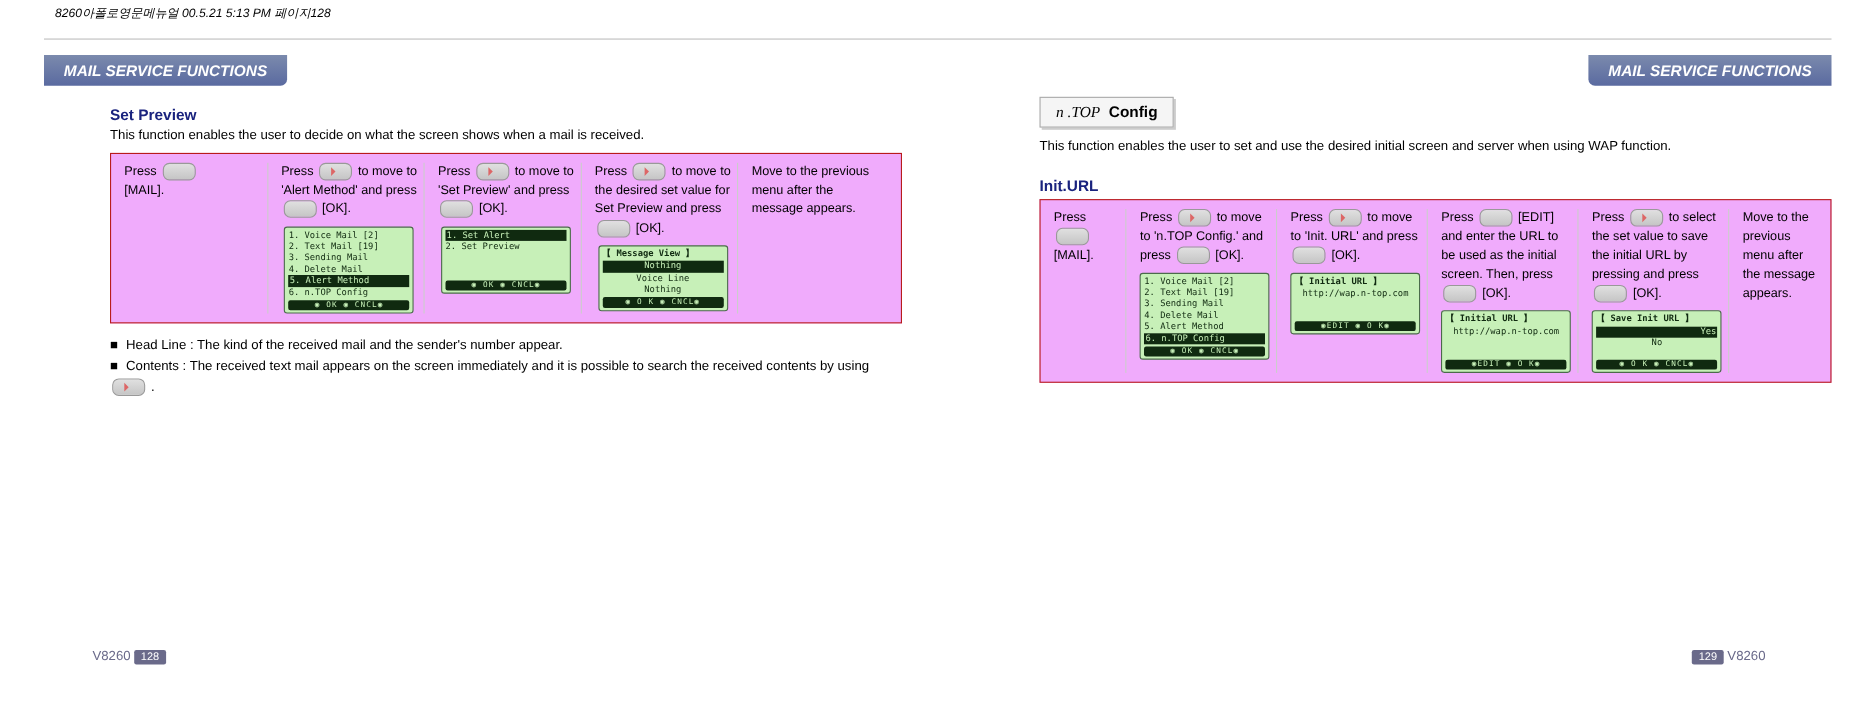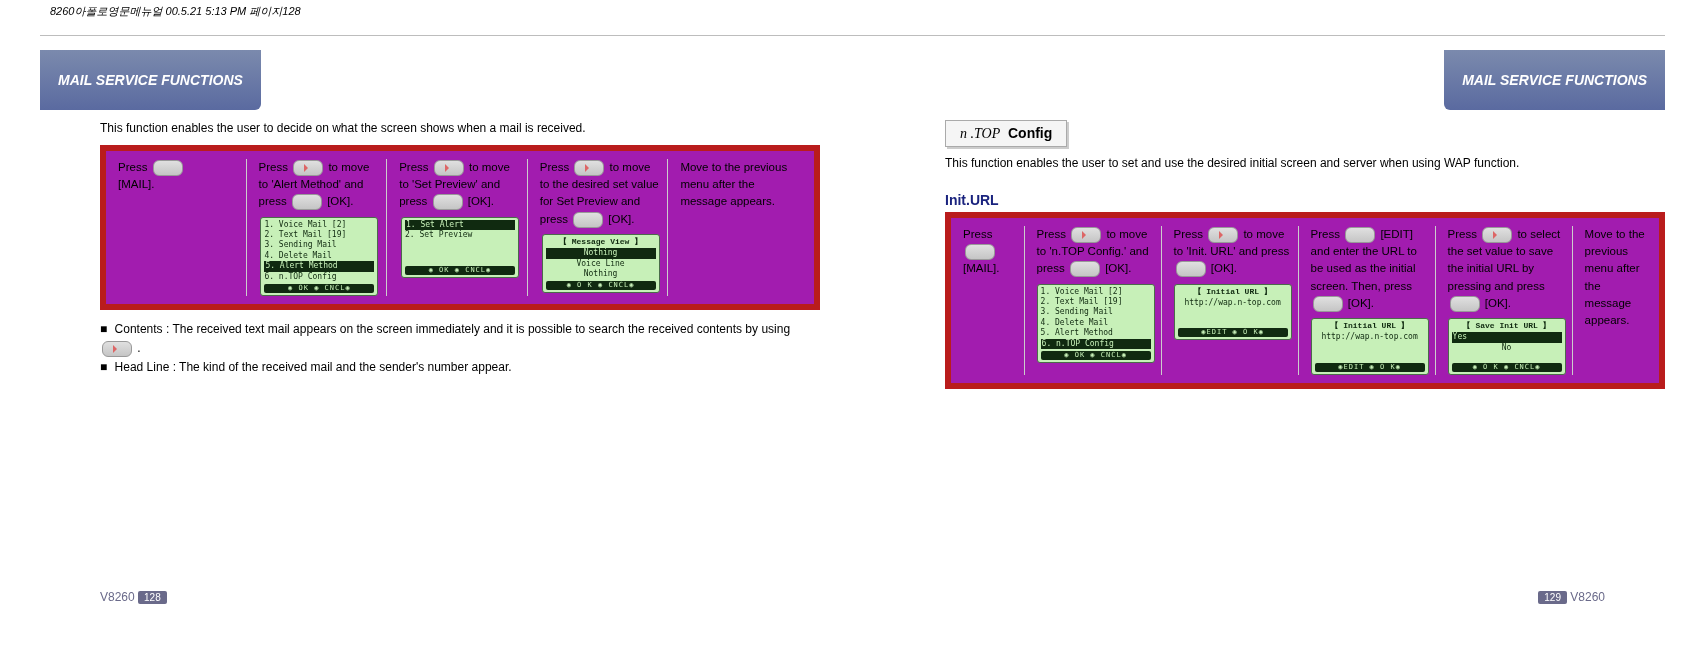--- a/index.html
+++ b/index.html
@@ -34,45 +34,45 @@
     height: 560px;
   }
   .left-page { left: 40px; }
   .right-page { right: 40px; }
   .tab {
     display: inline-block;
     background: linear-gradient(#7b8aad,#5a6aa0);
     color: #fff;
     font-style: italic;
     font-weight: bold;
-    padding: 22px 18px;
+    padding: 6px 18px;
     border-radius: 0 0 6px 0;
     font-size: 14px;
     margin-bottom: 10px;
   }
   .tab.right { float: right; border-radius: 0 0 0 6px; }
   .section-title {
     color: #1a237e;
     font-weight: bold;
     font-size: 14px;
     margin: 8px 0 2px 60px;
   }
   .blue { color: #1a237e; }
   .body-text {
     margin: 0 0 8px 60px;
     max-width: 700px;
     line-height: 1.4;
   }
   .steps-box {
     margin: 4px 0 10px 60px;
-    border: 6px solid #b91c1c;
+    border: 1px solid #b91c1c;
     padding: 8px 6px;
     display: flex;
     gap: 6px;
-    background: #a21caf;
+    background: #f0abfc;
     flex-wrap: nowrap;
   }
   .step {
     border-right: 1px solid #ccc;
     padding: 0 6px;
     flex: 1 1 0;
     font-size: 11.5px;
     line-height: 1.5;
   }
   .step:last-child { border-right: none; }
@@ -120,24 +120,22 @@
   .screen .bar {
     background: #102a10;
     color: #c7f0b8;
     text-align: center;
     margin-top: 2px;
     border-radius: 2px;
     font-size: 7px;
     letter-spacing: 1px;
   }
   .screen .title {
-    text-align: center;
     font-weight: bold;
     margin-bottom: 1px;
-    font-family: Liberation Mono, monospace;
   }
   .screen .hl {
     background: #102a10;
     color: #c7f0b8;
     padding: 0 1px;
   }
   .config-tag {
     display: inline-block;
     border: 1px solid #aaa;
     background: #f5f5f5;
@@ -146,41 +144,42 @@
     font-size: 14px;
     box-shadow: 2px 2px 0 #ccc;
   }
   .config-tag .n { font-style: italic; font-family: serif;}
   .footer {
     position: absolute;
     bottom: 6px;
     font-size: 12px;
     color: #6a6a8a;
   }
-  .footer.left { left: 60px; }
+  .footer.left { left: 44px; }
   .footer.right { right: 60px; }
   .footer .num {
     display: inline-block;
     background: #6a6a8a;
     color: #fff;
     padding: 1px 6px;
     border-radius: 2px;
     font-size: 10px;
   }
   .clear { clear: both; }
 </style>
 </head>
 <body>
 
 <div class="crop-mark tl">8260아폴로영문메뉴얼  00.5.21 5:13 PM  페이지128</div>
 <div class="header-line"></div>
 
 <div class="page left-page">
   <span class="tab">MAIL SERVICE FUNCTIONS</span>
 
+  <div class="section-title blue">Set Preview</div>
   <div class="body-text">This function enables  the user to  decide on what  the screen shows  when a mail  is received.</div>
 
   <div class="steps-box">
     <div class="step">
       <span>Press </span><span class="icon-btn"></span><br>
       <span>[MAIL].</span>
     </div>
     <div class="step">
       <span>Press </span><span class="icon-btn nav"></span>
       <span> to move to  'Alert Method'  and press </span><span class="icon-btn"></span>
@@ -218,26 +217,26 @@
         <div class="bar">◉ O K   ◉ CNCL◉</div>
       </div>
     </div>
     <div class="step">
       <span>Move to the previous menu after the message appears.</span>
     </div>
   </div>
 
   <div class="bullet-list">
     <div class="item">
+      <span>Head Line : The kind of the received mail and the sender's number appear.</span>
+    </div>
+    <div class="item">
       <span>Contents : The  received text mail  appears on the  screen immediately and  it is possible to search the received contents by using </span>
       <span class="icon-btn nav"></span>
       <span> .</span>
-    </div>
-    <div class="item">
-      <span>Head Line : The kind of the received mail and the sender's number appear.</span>
     </div>
   </div>
 
   <div class="footer left">
     <span>V8260</span>
     <span class="num">128</span>
   </div>
 </div>
 
 <div class="page right-page">
@@ -294,21 +293,21 @@
         <div style="height:18px"></div>
         <div class="bar">◉EDIT  ◉  O K◉</div>
       </div>
     </div>
     <div class="step">
       <span>Press </span><span class="icon-btn nav"></span>
       <span> to  select the set  value to save the initial URL  by pressing and  press </span><span class="icon-btn"></span>
       <span> [OK].</span>
       <div class="screen">
         <div class="title">【 Save Init URL 】</div>
-        <div class="hl" style="text-align:left">Yes</div>
+        <div class="hl" style="text-align:right">Yes</div>
         <div style="text-align:center">No</div>
         <div style="height:8px"></div>
         <div class="bar">◉ O K   ◉ CNCL◉</div>
       </div>
     </div>
     <div class="step" style="flex:0.8">
       <span>Move to the previous menu after the message appears.</span>
     </div>
   </div>
 

